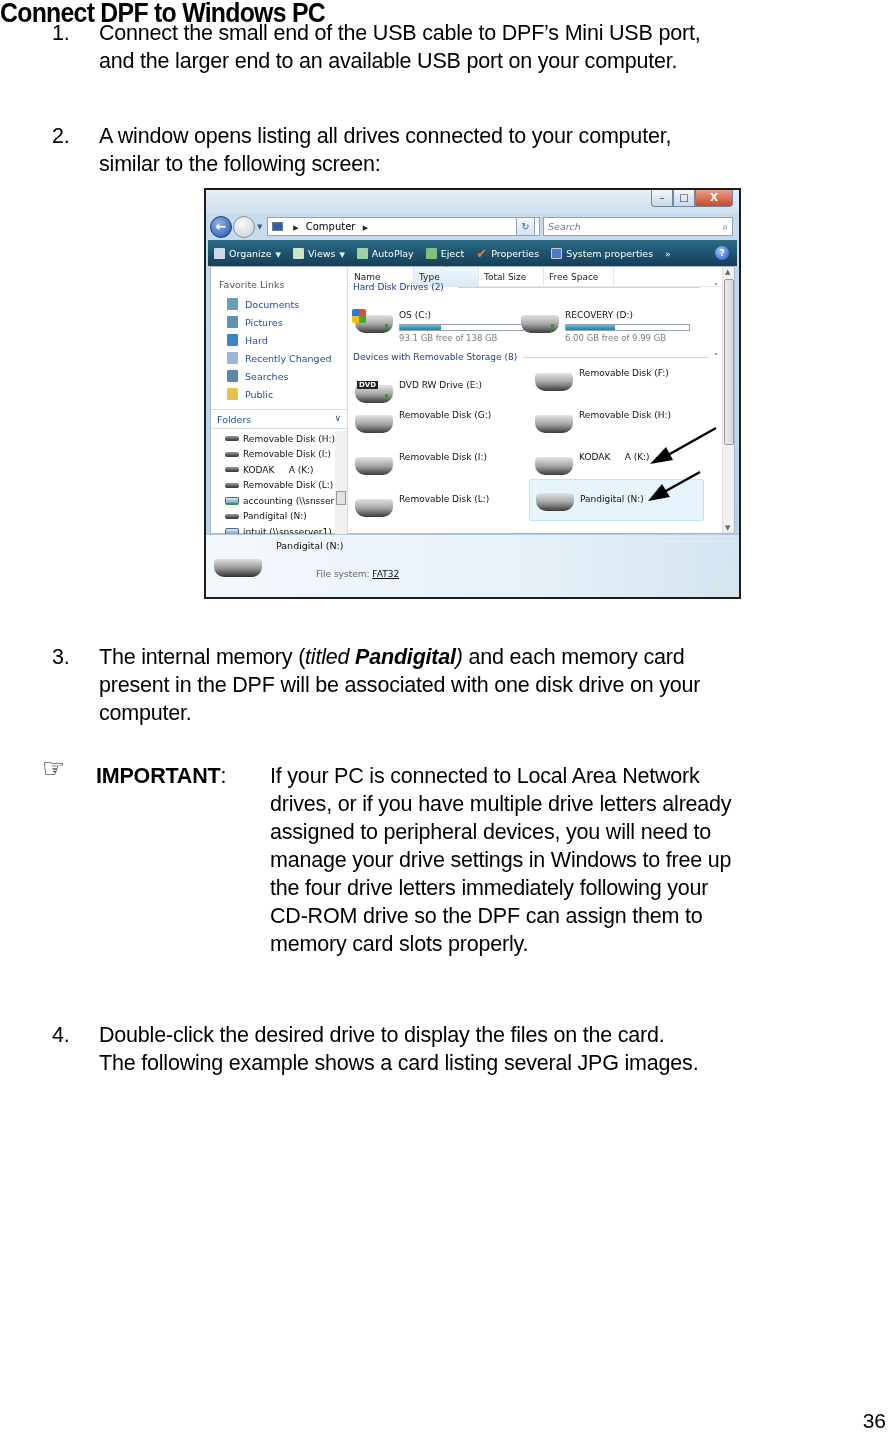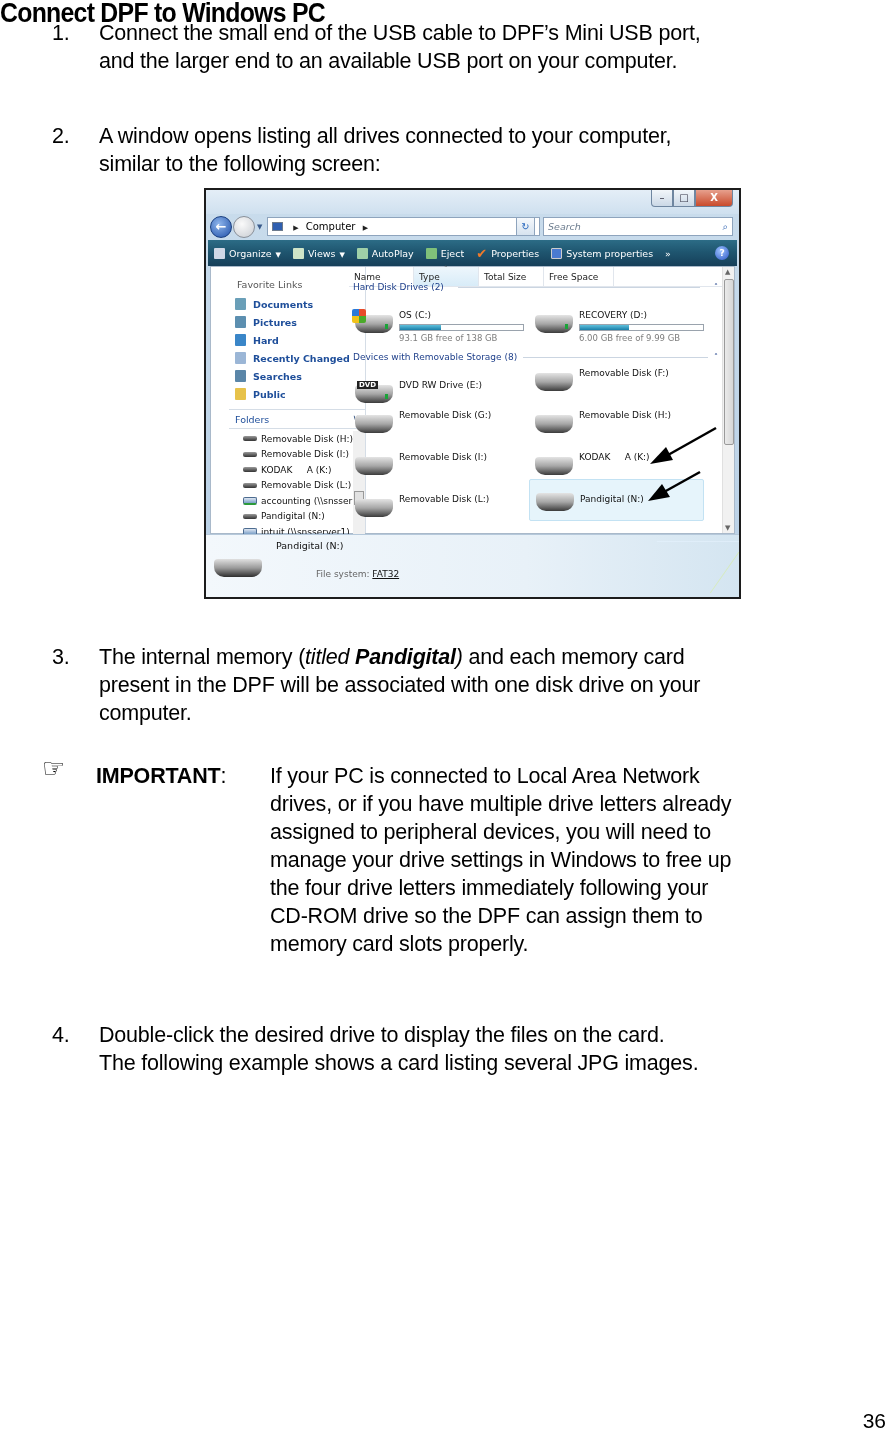--- a/index.html
+++ b/index.html
@@ -45,23 +45,23 @@
   .search .mag { position: absolute; right: 4px; top: 0; font-style: normal; color: #2a5fb0; font-size: 10px; }
 
   .toolbar { position: absolute; left: 2px; right: 2px; top: 50px; height: 26px;
     background: linear-gradient(#2c6c86 0%, #1f5670 45%, #163f59 100%); display: flex; align-items: center; padding-left: 6px; }
   .tb-item { color: #fff; font-size: 9.5px; margin-right: 12px; display: flex; align-items: flex-end; white-space: nowrap; }
   .tb-ico { display: inline-block; width: 11px; height: 11px; margin-right: 4px; border-radius: 1px; }
   .tb-caret { font-size: 7px; margin-left: 4px; }
   .tb-help { position: absolute; right: 8px; top: 6px; width: 14px; height: 14px; border-radius: 50%; background: radial-gradient(circle at 40% 35%, #9ec4ff, #2a55c4); color: #fff; font-size: 9px; text-align: center; line-height: 14px; font-weight: bold; }
 
   .content { position: absolute; left: 4px; right: 4px; top: 76px; height: 268px; background: #fff; border: 1px solid #a9b9ca; }
-  .navpane { position: absolute; left: 18px; top: 0; width: 137px; height: 100%; border-right: 1px solid #d5dde6; background: #fff; }
+  .navpane { position: absolute; left: 0; top: 0; width: 137px; height: 100%; border-right: 1px solid #d5dde6; background: #fff; }
   .nav-head { font-size: 9.5px; color: #555; padding: 12px 0 0 8px; }
-  .fav { font-size: 9.5px; color: #1e4e9a; height: 18px; display: flex; align-items: center; padding-left: 6px; font-weight: bold; }
+  .fav { font-size: 9.5px; color: #1e4e9a; height: 18px; display: flex; align-items: center; padding-left: 16px; }
   .fav .fi { width: 11px; height: 12px; margin-right: 7px; border-radius: 1px; }
   .folders-hdr { position: absolute; left: 0; top: 142px; width: 136px; height: 20px; border-top: 1px solid #d5dde6; border-bottom: 1px solid #d5dde6; font-size: 9.5px; color: #1e4e9a; padding: 4px 0 0 6px; }
   .folders-hdr .chev { position: absolute; right: 6px; top: 3px; font-size: 9px; color: #2a4a7a; }
   .tree { position: absolute; left: 0; top: 164px; width: 126px; }
   .tree-item { font-size: 9px; color: #111; height: 15.5px; display: flex; align-items: center; padding-left: 14px; white-space: nowrap; overflow: hidden; }
   .tree-item .ti { width: 14px; height: 5px; background: linear-gradient(#9a9a9a, #333); border-radius: 2px; margin-right: 4px; flex: none; }
   .tree-item .ti.net { height: 8px; background: linear-gradient(#dfe7f2, #7ba0c8); border: 1px solid #4d6c90; border-bottom: 2px solid #2d9a3a; }
   .tree-scroll { position: absolute; left: 124px; top: 164px; width: 12px; height: 104px; background: #f0f0f0; }
   .tree-scroll .thumb { position: absolute; left: 1px; top: 60px; width: 10px; height: 14px; background: #e2e2e2; border: 1px solid #999; }
 
@@ -265,21 +265,21 @@
       </div>
 
       <div class="drive" style="left:0;top:38px;">
         <div class="dicon hdd os"></div>
         <div class="dname">OS (C:)</div>
         <div class="bar">
             <div class="fill" style="width:33%;"></div>
           </div>
         <div class="sub">93.1 GB free of 138 GB</div>
       </div>
-      <div class="drive" style="left:180px;top:38px;">
+      <div class="drive" style="left:166px;top:38px;">
         <div class="dicon hdd"></div>
         <div class="dname">RECOVERY (D:)</div>
         <div class="bar">
             <div class="fill" style="width:40%;"></div>
           </div>
         <div class="sub">6.00 GB free of 9.99 GB</div>
       </div>
 
       <div class="group-hdr" style="top:85px;">
         <span>Devices with Removable Storage (8)</span>

